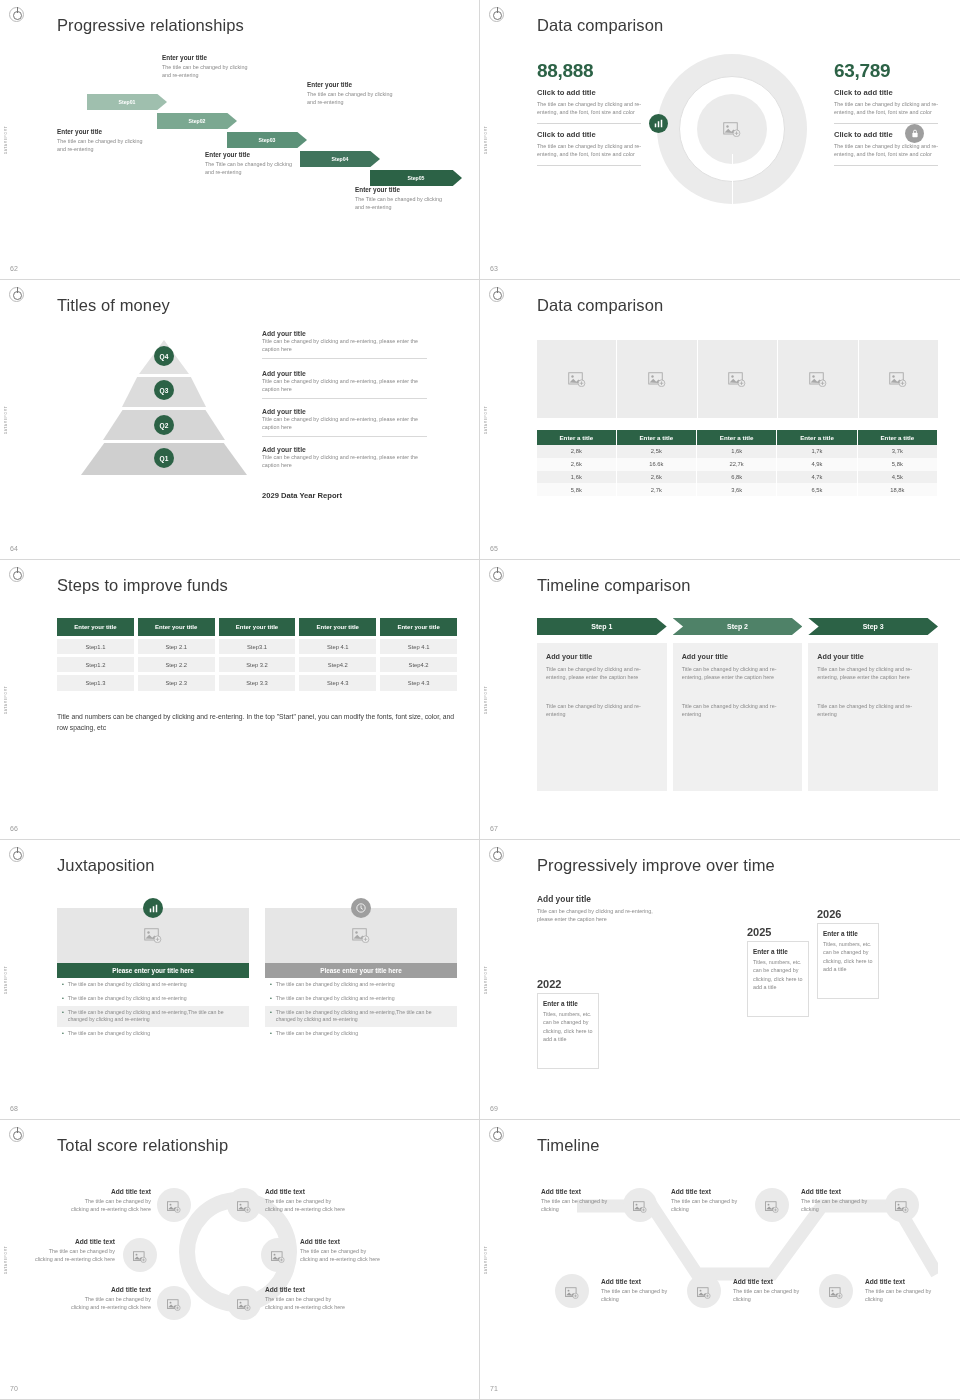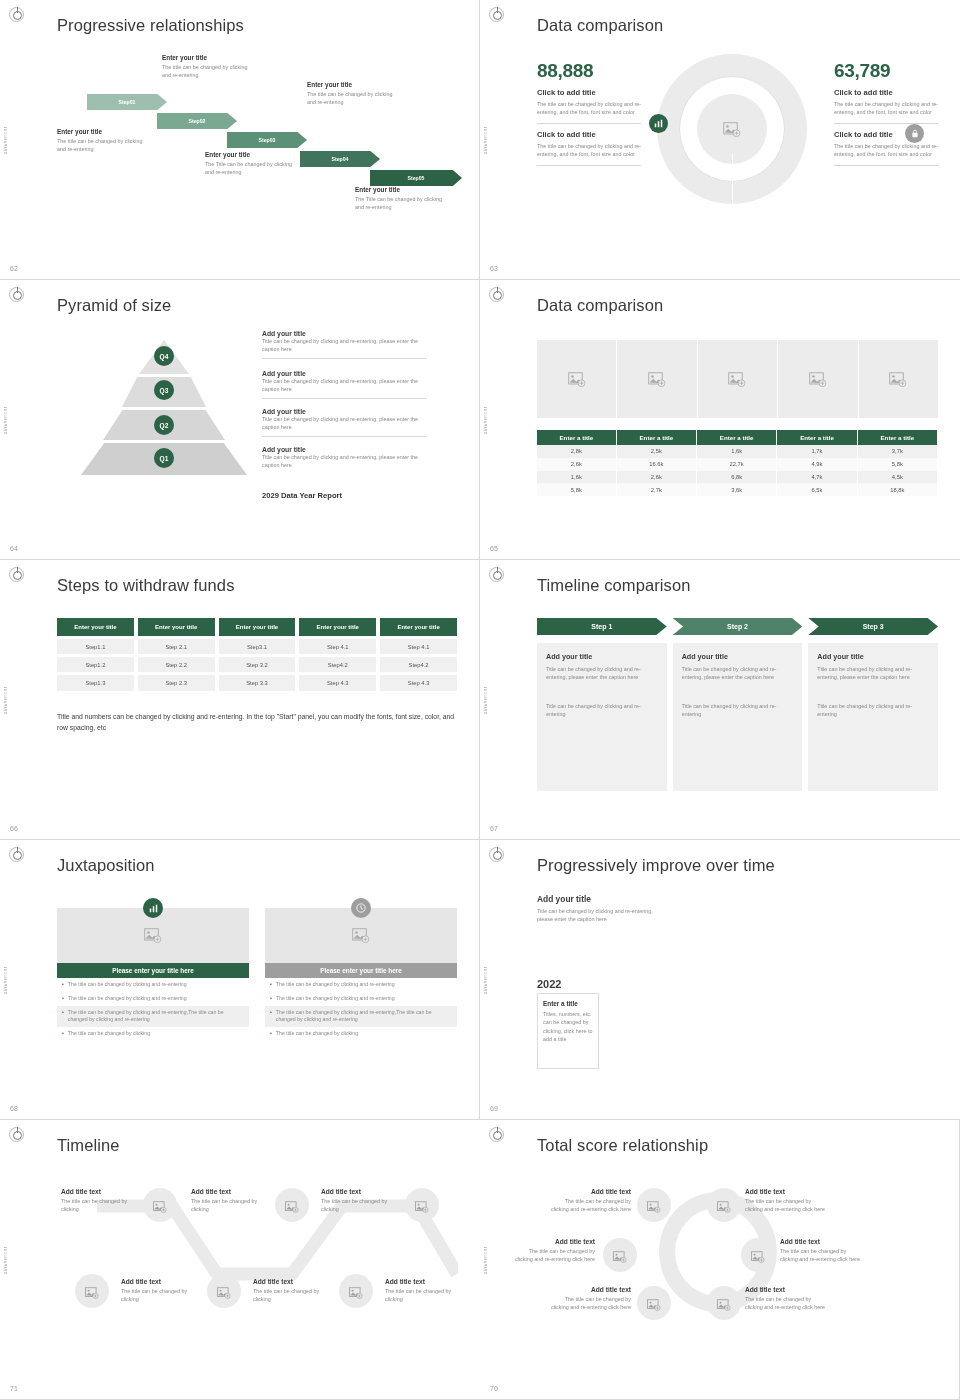--- a/index.html
+++ b/index.html
@@ -192,21 +192,21 @@
             <path d="M3 5V3.5a2 2 0 0 1 4 0V5" fill="none" stroke="#fff" stroke-width="1.2"></path>
           </svg>
       </div>
     </div>
   </div>
 
   <div class="slide">
     <div class="logo"></div>
     <div class="vtext">DATAREPORT</div>
     <div class="pagenum">64</div>
-    <h2 class="title">Pyramid of size</h2>
+    <h2 class="title">Titles of money</h2>
     <div class="body">
       <div class="pyr">
         <div style="position:absolute; left:72px; top:8px; width:50px; height:34px; background:#e2e2e2; clip-path:polygon(50% 0,100% 100%,0 100%);"></div>
         <div style="position:absolute; left:55px; top:45px; width:84px; height:30px; background:#dcdcdc; clip-path:polygon(18% 0,82% 0,100% 100%,0 100%);"></div>
         <div style="position:absolute; left:36px; top:78px; width:122px; height:30px; background:#d6d6d6; clip-path:polygon(16% 0,84% 0,100% 100%,0 100%);"></div>
         <div style="position:absolute; left:14px; top:111px; width:166px; height:32px; background:#cfcfcf; clip-path:polygon(14% 0,86% 0,100% 100%,0 100%);"></div>
         <div class="qdot" style="left:87px; top:14px;">
             <span>Q4</span>
           </div>
         <div class="qdot" style="left:87px; top:48px;">
@@ -338,21 +338,21 @@
           </tr>
         </tbody>
       </table>
     </div>
   </div>
 
   <div class="slide">
     <div class="logo"></div>
     <div class="vtext">DATAREPORT</div>
     <div class="pagenum">66</div>
-    <h2 class="title">Steps to withdraw funds</h2>
+    <h2 class="title">Steps to improve funds</h2>
     <div class="body">
       <div class="wt" style="margin-top:12px;">
         <div>
           <div class="hd">Enter your title</div>
           <div class="cl">Step1.1</div>
           <div class="cl">Step1.2</div>
           <div class="cl">Step1.3</div>
         </div>
         <div>
           <div class="hd">Enter your title</div>
@@ -515,20 +515,125 @@
         <div class="tiny">Title can be changed by clicking and re-entering, please enter the caption here</div>
       </div>
 
       <div class="yrbox" style="left:0px; top:92px;">
         <div class="yr">2022</div>
         <div class="ybody" style="height:76px;">
           <div class="h">Enter a title</div>
           <div class="tiny">Titles, numbers, etc. can be changed by clicking, click here to add a title</div>
         </div>
       </div>
+      <div class="yrbox" style="left:210px; top:40px;">
+        <div class="yr">2025</div>
+        <div class="ybody" style="height:76px;">
+          <div class="h">Enter a title</div>
+          <div class="tiny">Titles, numbers, etc. can be changed by clicking, click here to add a title</div>
+        </div>
+      </div>
+      <div class="yrbox" style="left:280px; top:22px;">
+        <div class="yr">2026</div>
+        <div class="ybody" style="height:76px;">
+          <div class="h">Enter a title</div>
+          <div class="tiny">Titles, numbers, etc. can be changed by clicking, click here to add a title</div>
+        </div>
+      </div>
+    </div>
+  </div>
+
+  <div class="slide">
+    <div class="logo"></div>
+    <div class="vtext">DATAREPORT</div>
+    <div class="pagenum">70</div>
+    <h2 class="title">Total score relationship</h2>
+    <div class="body">
+
+      <div style="position:absolute; left:122px; top:26px; width:118px; height:120px; border:16px solid #eaeaea; border-radius:50%;"></div>
+
+      <div class="cnode" style="left:100px; top:22px;">
+          <span class="phicon" style="width:14px;height:12px;"><svg viewBox="0 0 24 20">
+              <rect x="1" y="1" width="18" height="15" fill="none" stroke="#9d9d9d" stroke-width="1.4"></rect>
+              <circle cx="6" cy="6" r="1.6" fill="#9d9d9d"></circle>
+              <path d="M2 14l5-5 4 4 3-3 5 5z" fill="#9d9d9d"></path>
+              <circle cx="18" cy="15" r="4.5" fill="#eaeaea" stroke="#9d9d9d" stroke-width="1"></circle>
+              <path d="M18 12.5v5M15.5 15h5" stroke="#9d9d9d" stroke-width="1"></path>
+            </svg></span>
+        </div>
+      <div class="cnode" style="left:170px; top:22px;">
+          <span class="phicon" style="width:14px;height:12px;"><svg viewBox="0 0 24 20">
+              <rect x="1" y="1" width="18" height="15" fill="none" stroke="#9d9d9d" stroke-width="1.4"></rect>
+              <circle cx="6" cy="6" r="1.6" fill="#9d9d9d"></circle>
+              <path d="M2 14l5-5 4 4 3-3 5 5z" fill="#9d9d9d"></path>
+              <circle cx="18" cy="15" r="4.5" fill="#eaeaea" stroke="#9d9d9d" stroke-width="1"></circle>
+              <path d="M18 12.5v5M15.5 15h5" stroke="#9d9d9d" stroke-width="1"></path>
+            </svg></span>
+        </div>
+      <div class="cnode" style="left:66px; top:72px;">
+          <span class="phicon" style="width:14px;height:12px;"><svg viewBox="0 0 24 20">
+              <rect x="1" y="1" width="18" height="15" fill="none" stroke="#9d9d9d" stroke-width="1.4"></rect>
+              <circle cx="6" cy="6" r="1.6" fill="#9d9d9d"></circle>
+              <path d="M2 14l5-5 4 4 3-3 5 5z" fill="#9d9d9d"></path>
+              <circle cx="18" cy="15" r="4.5" fill="#eaeaea" stroke="#9d9d9d" stroke-width="1"></circle>
+              <path d="M18 12.5v5M15.5 15h5" stroke="#9d9d9d" stroke-width="1"></path>
+            </svg></span>
+        </div>
+      <div class="cnode" style="left:204px; top:72px;">
+          <span class="phicon" style="width:14px;height:12px;"><svg viewBox="0 0 24 20">
+              <rect x="1" y="1" width="18" height="15" fill="none" stroke="#9d9d9d" stroke-width="1.4"></rect>
+              <circle cx="6" cy="6" r="1.6" fill="#9d9d9d"></circle>
+              <path d="M2 14l5-5 4 4 3-3 5 5z" fill="#9d9d9d"></path>
+              <circle cx="18" cy="15" r="4.5" fill="#eaeaea" stroke="#9d9d9d" stroke-width="1"></circle>
+              <path d="M18 12.5v5M15.5 15h5" stroke="#9d9d9d" stroke-width="1"></path>
+            </svg></span>
+        </div>
+      <div class="cnode" style="left:100px; top:120px;">
+          <span class="phicon" style="width:14px;height:12px;"><svg viewBox="0 0 24 20">
+              <rect x="1" y="1" width="18" height="15" fill="none" stroke="#9d9d9d" stroke-width="1.4"></rect>
+              <circle cx="6" cy="6" r="1.6" fill="#9d9d9d"></circle>
+              <path d="M2 14l5-5 4 4 3-3 5 5z" fill="#9d9d9d"></path>
+              <circle cx="18" cy="15" r="4.5" fill="#eaeaea" stroke="#9d9d9d" stroke-width="1"></circle>
+              <path d="M18 12.5v5M15.5 15h5" stroke="#9d9d9d" stroke-width="1"></path>
+            </svg></span>
+        </div>
+      <div class="cnode" style="left:170px; top:120px;">
+          <span class="phicon" style="width:14px;height:12px;"><svg viewBox="0 0 24 20">
+              <rect x="1" y="1" width="18" height="15" fill="none" stroke="#9d9d9d" stroke-width="1.4"></rect>
+              <circle cx="6" cy="6" r="1.6" fill="#9d9d9d"></circle>
+              <path d="M2 14l5-5 4 4 3-3 5 5z" fill="#9d9d9d"></path>
+              <circle cx="18" cy="15" r="4.5" fill="#eaeaea" stroke="#9d9d9d" stroke-width="1"></circle>
+              <path d="M18 12.5v5M15.5 15h5" stroke="#9d9d9d" stroke-width="1"></path>
+            </svg></span>
+        </div>
+
+      <div class="ctxt" style="left:10px; top:22px; text-align:right;">
+        <div class="h">Add title text</div>
+        <div class="tiny">The title can be changed by clicking and re-entering click here</div>
+      </div>
+      <div class="ctxt" style="left:208px; top:22px;">
+        <div class="h">Add title text</div>
+        <div class="tiny">The title can be changed by clicking and re-entering click here</div>
+      </div>
+      <div class="ctxt" style="left:-24px; top:72px; text-align:right; width:82px;">
+        <div class="h">Add title text</div>
+        <div class="tiny">The title can be changed by clicking and re-entering click here</div>
+      </div>
+      <div class="ctxt" style="left:243px; top:72px;">
+        <div class="h">Add title text</div>
+        <div class="tiny">The title can be changed by clicking and re-entering click here</div>
+      </div>
+      <div class="ctxt" style="left:10px; top:120px; text-align:right;">
+        <div class="h">Add title text</div>
+        <div class="tiny">The title can be changed by clicking and re-entering click here</div>
+      </div>
+      <div class="ctxt" style="left:208px; top:120px;">
+        <div class="h">Add title text</div>
+        <div class="tiny">The title can be changed by clicking and re-entering click here</div>
+      </div>
     </div>
   </div>
 
   <div class="slide r">
     <div class="logo"></div>
     <div class="vtext">DATAREPORT</div>
     <div class="pagenum">71</div>
     <h2 class="title">Timeline</h2>
     <div class="body">
 
@@ -611,104 +716,13 @@
         <div class="h">Add title text</div>
         <div class="tiny">The title can be changed by clicking</div>
       </div>
       <div class="ctxt" style="left:328px; top:112px;">
         <div class="h">Add title text</div>
         <div class="tiny">The title can be changed by clicking</div>
       </div>
     </div>
   </div>
 
-  <div class="slide">
-    <div class="logo"></div>
-    <div class="vtext">DATAREPORT</div>
-    <div class="pagenum">70</div>
-    <h2 class="title">Total score relationship</h2>
-    <div class="body">
-
-      <div style="position:absolute; left:122px; top:26px; width:118px; height:120px; border:16px solid #eaeaea; border-radius:50%;"></div>
-
-      <div class="cnode" style="left:100px; top:22px;">
-          <span class="phicon" style="width:14px;height:12px;"><svg viewBox="0 0 24 20">
-              <rect x="1" y="1" width="18" height="15" fill="none" stroke="#9d9d9d" stroke-width="1.4"></rect>
-              <circle cx="6" cy="6" r="1.6" fill="#9d9d9d"></circle>
-              <path d="M2 14l5-5 4 4 3-3 5 5z" fill="#9d9d9d"></path>
-              <circle cx="18" cy="15" r="4.5" fill="#eaeaea" stroke="#9d9d9d" stroke-width="1"></circle>
-              <path d="M18 12.5v5M15.5 15h5" stroke="#9d9d9d" stroke-width="1"></path>
-            </svg></span>
-        </div>
-      <div class="cnode" style="left:170px; top:22px;">
-          <span class="phicon" style="width:14px;height:12px;"><svg viewBox="0 0 24 20">
-              <rect x="1" y="1" width="18" height="15" fill="none" stroke="#9d9d9d" stroke-width="1.4"></rect>
-              <circle cx="6" cy="6" r="1.6" fill="#9d9d9d"></circle>
-              <path d="M2 14l5-5 4 4 3-3 5 5z" fill="#9d9d9d"></path>
-              <circle cx="18" cy="15" r="4.5" fill="#eaeaea" stroke="#9d9d9d" stroke-width="1"></circle>
-              <path d="M18 12.5v5M15.5 15h5" stroke="#9d9d9d" stroke-width="1"></path>
-            </svg></span>
-        </div>
-      <div class="cnode" style="left:66px; top:72px;">
-          <span class="phicon" style="width:14px;height:12px;"><svg viewBox="0 0 24 20">
-              <rect x="1" y="1" width="18" height="15" fill="none" stroke="#9d9d9d" stroke-width="1.4"></rect>
-              <circle cx="6" cy="6" r="1.6" fill="#9d9d9d"></circle>
-              <path d="M2 14l5-5 4 4 3-3 5 5z" fill="#9d9d9d"></path>
-              <circle cx="18" cy="15" r="4.5" fill="#eaeaea" stroke="#9d9d9d" stroke-width="1"></circle>
-              <path d="M18 12.5v5M15.5 15h5" stroke="#9d9d9d" stroke-width="1"></path>
-            </svg></span>
-        </div>
-      <div class="cnode" style="left:204px; top:72px;">
-          <span class="phicon" style="width:14px;height:12px;"><svg viewBox="0 0 24 20">
-              <rect x="1" y="1" width="18" height="15" fill="none" stroke="#9d9d9d" stroke-width="1.4"></rect>
-              <circle cx="6" cy="6" r="1.6" fill="#9d9d9d"></circle>
-              <path d="M2 14l5-5 4 4 3-3 5 5z" fill="#9d9d9d"></path>
-              <circle cx="18" cy="15" r="4.5" fill="#eaeaea" stroke="#9d9d9d" stroke-width="1"></circle>
-              <path d="M18 12.5v5M15.5 15h5" stroke="#9d9d9d" stroke-width="1"></path>
-            </svg></span>
-        </div>
-      <div class="cnode" style="left:100px; top:120px;">
-          <span class="phicon" style="width:14px;height:12px;"><svg viewBox="0 0 24 20">
-              <rect x="1" y="1" width="18" height="15" fill="none" stroke="#9d9d9d" stroke-width="1.4"></rect>
-              <circle cx="6" cy="6" r="1.6" fill="#9d9d9d"></circle>
-              <path d="M2 14l5-5 4 4 3-3 5 5z" fill="#9d9d9d"></path>
-              <circle cx="18" cy="15" r="4.5" fill="#eaeaea" stroke="#9d9d9d" stroke-width="1"></circle>
-              <path d="M18 12.5v5M15.5 15h5" stroke="#9d9d9d" stroke-width="1"></path>
-            </svg></span>
-        </div>
-      <div class="cnode" style="left:170px; top:120px;">
-          <span class="phicon" style="width:14px;height:12px;"><svg viewBox="0 0 24 20">
-              <rect x="1" y="1" width="18" height="15" fill="none" stroke="#9d9d9d" stroke-width="1.4"></rect>
-              <circle cx="6" cy="6" r="1.6" fill="#9d9d9d"></circle>
-              <path d="M2 14l5-5 4 4 3-3 5 5z" fill="#9d9d9d"></path>
-              <circle cx="18" cy="15" r="4.5" fill="#eaeaea" stroke="#9d9d9d" stroke-width="1"></circle>
-              <path d="M18 12.5v5M15.5 15h5" stroke="#9d9d9d" stroke-width="1"></path>
-            </svg></span>
-        </div>
-
-      <div class="ctxt" style="left:10px; top:22px; text-align:right;">
-        <div class="h">Add title text</div>
-        <div class="tiny">The title can be changed by clicking and re-entering click here</div>
-      </div>
-      <div class="ctxt" style="left:208px; top:22px;">
-        <div class="h">Add title text</div>
-        <div class="tiny">The title can be changed by clicking and re-entering click here</div>
-      </div>
-      <div class="ctxt" style="left:-24px; top:72px; text-align:right; width:82px;">
-        <div class="h">Add title text</div>
-        <div class="tiny">The title can be changed by clicking and re-entering click here</div>
-      </div>
-      <div class="ctxt" style="left:243px; top:72px;">
-        <div class="h">Add title text</div>
-        <div class="tiny">The title can be changed by clicking and re-entering click here</div>
-      </div>
-      <div class="ctxt" style="left:10px; top:120px; text-align:right;">
-        <div class="h">Add title text</div>
-        <div class="tiny">The title can be changed by clicking and re-entering click here</div>
-      </div>
-      <div class="ctxt" style="left:208px; top:120px;">
-        <div class="h">Add title text</div>
-        <div class="tiny">The title can be changed by clicking and re-entering click here</div>
-      </div>
-    </div>
-  </div>
-
 </div>
 
 </body></html>

